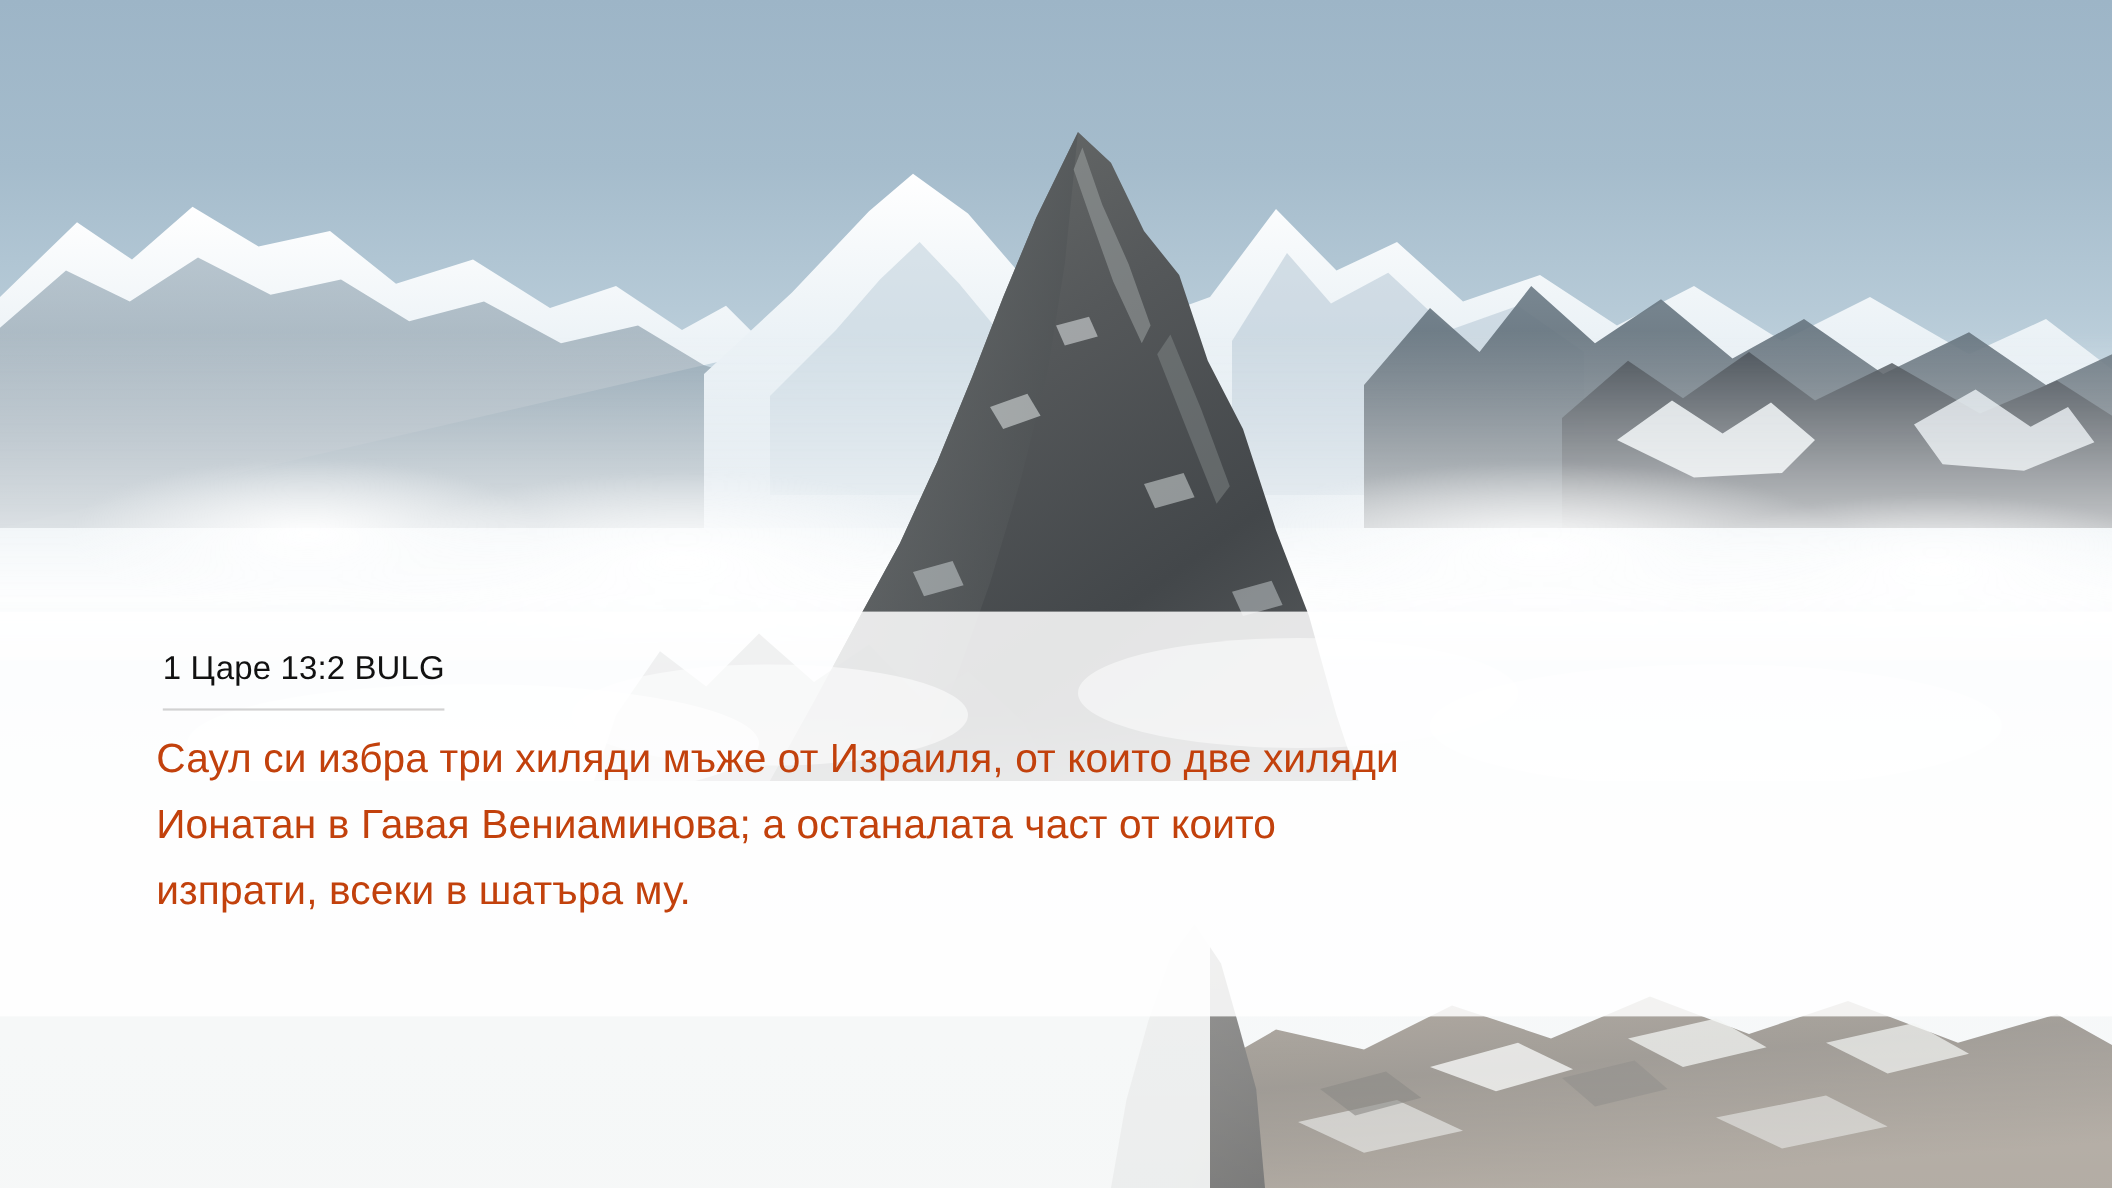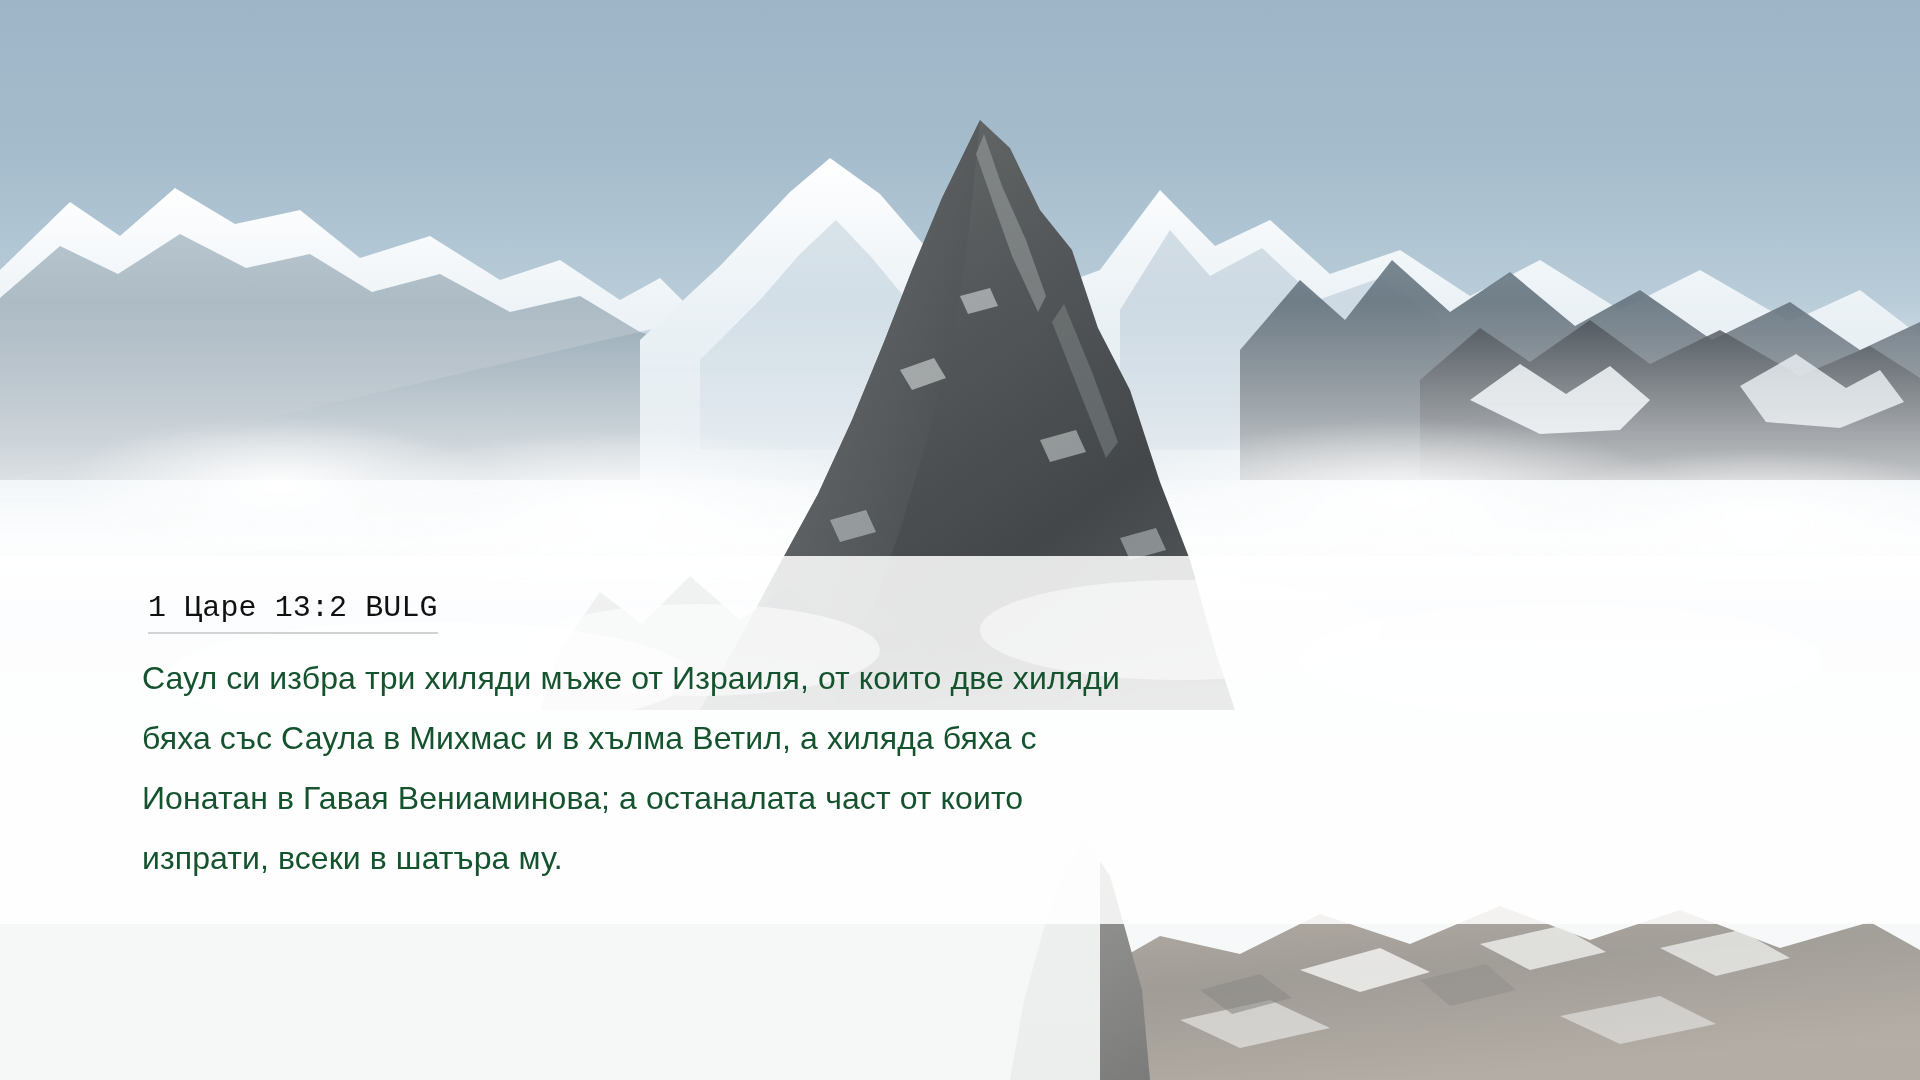--- a/index.html
+++ b/index.html
@@ -86,31 +86,30 @@
     margin-left:148px;
     display:inline-block;
   }
   .reference {
     font-size:30px;
     line-height:36px;
     color:#111111;
     letter-spacing:.1px;
     white-space:nowrap;
     border-bottom:2px solid #d2d2d2;
-    padding-bottom:6px;
+    padding-bottom:18px;
     display:inline-block;
-    font-family:Liberation Mono, monospace;
   }
 
   .verse-text {
     margin:14px 0 0 142px;
     width:1660px;
-    font-size:32px;
+    font-size:37px;
     line-height:60px;
-    color:#14532d;
+    color:#c2410c;
     letter-spacing:.1px;
   }
   .verse-line { display:block; white-space:nowrap; }
 </style>
 </head>
 <body>
 
 <div class="verse-card">
 
   <div class="photo">
@@ -223,20 +222,19 @@
   </div>
 
   <div class="overlay">
 
     <div class="reference-wrap">
       <span class="reference">1 Царе 13:2 BULG</span>
     </div>
 
     <div class="verse-text">
       <span class="verse-line">Саул си избра три хиляди мъже от Израиля, от които две хиляди</span>
-      <span class="verse-line">бяха със Саула в Михмас и в хълма Ветил, а хиляда бяха с</span>
       <span class="verse-line">Ионатан в Гавая Вениаминова; а останалата част от които</span>
       <span class="verse-line">изпрати, всеки в шатъра му.</span>
     </div>
 
   </div>
 
 </div>
 
 </body></html>

